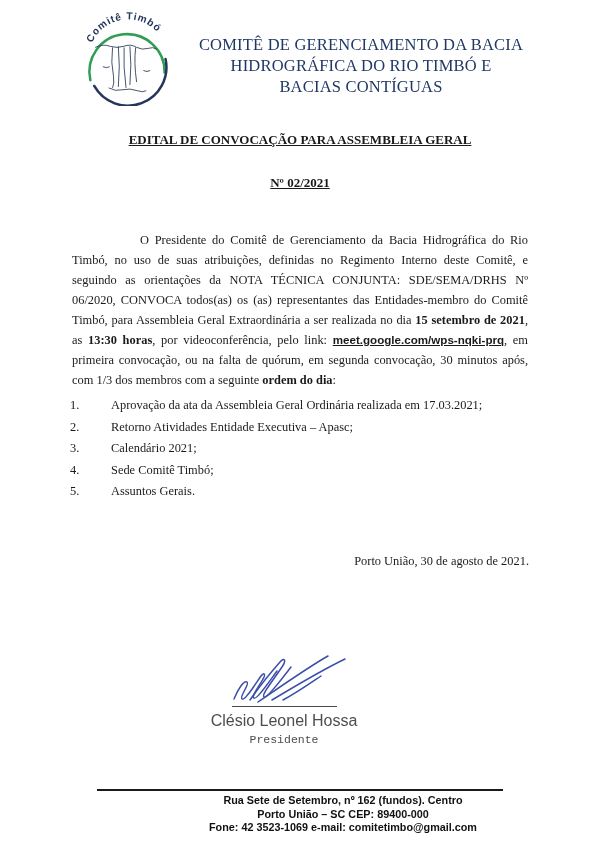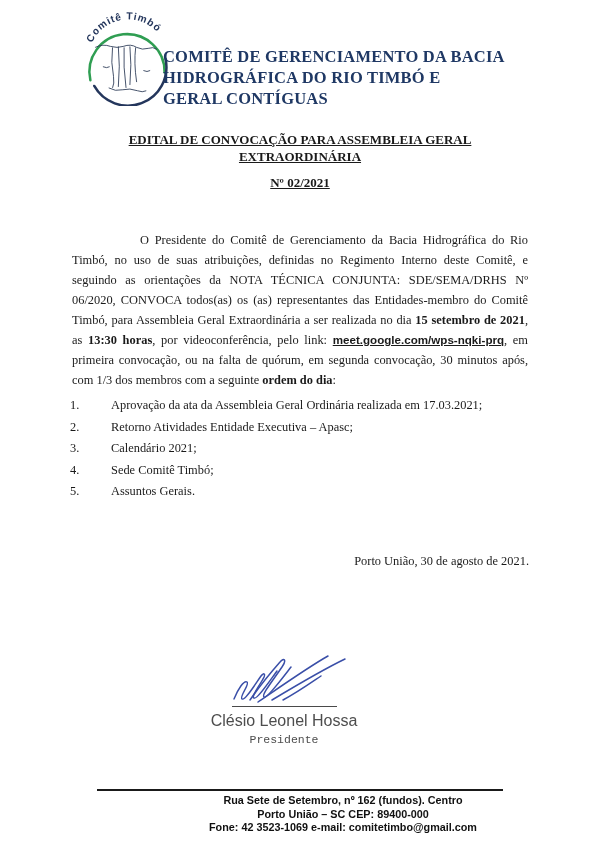--- a/index.html
+++ b/index.html
@@ -5,24 +5,23 @@
   html,body{margin:0;padding:0;}
   body{
     width:600px;height:857px;background:#ffffff;position:relative;overflow:hidden;
     font-family:"Liberation Serif", serif;color:#1a1a1a;
   }
   .abs{position:absolute;}
 
   
   .logo{left:74px;top:10px;width:106px;height:96px;}
   .org-title{
-    left:163px;top:34px;width:396px;text-align:left;
-    font-weight:bold;font-size:16.5px;line-height:21px;color:#1f3864;
+    left:163px;top:34px;width:396px;text-align:center;
+    font-weight:normal;font-size:16.5px;line-height:21px;color:#1f3864;
     letter-spacing:0.2px;
-    margin-top:12px;
   }
 
   
   .edital{left:0;top:132px;width:600px;text-align:center;
     font-weight:bold;font-size:13px;line-height:16.5px;}
   .edital .u{text-decoration:underline;}
   .edital-number{left:0;top:175px;width:600px;text-align:center;
     font-weight:bold;font-size:13px;text-decoration:underline;}
 
   
@@ -84,26 +83,25 @@
     <path d="M64,38 q-2,16 1,36"></path>
     <path d="M36,80 q7,4 14,2 q8,-2 16,1 q5,2 9,0"></path>
     <path d="M30,58 q4,2 7,0"></path>
     <path d="M72,62 q4,2 7,0"></path>
   </g>
 </svg>
 
 <div class="abs org-title">
   <div>COMITÊ DE GERENCIAMENTO DA BACIA</div>
   <div>HIDROGRÁFICA DO RIO TIMBÓ E</div>
-  <div>GERAL CONTÍGUAS</div>
+  <div>BACIAS CONTÍGUAS</div>
 </div>
 
 <div class="abs edital">
   <div><span class="u">EDITAL DE CONVOCAÇÃO PARA ASSEMBLEIA GERAL</span></div>
-  <div><span class="u">EXTRAORDINÁRIA</span></div>
 </div>
 <div class="abs edital-number">Nº 02/2021</div>
 
 <div class="abs para"><span>O Presidente do Comitê de Gerenciamento da Bacia Hidrográfica do Rio Timbó, no uso de suas atribuições, definidas no Regimento Interno deste Comitê, e seguindo as orientações da NOTA TÉCNICA CONJUNTA: SDE/SEMA/DRHS Nº 06/2020, CONVOCA todos(as) os (as) representantes das Entidades-membro do Comitê Timbó, para Assembleia Geral Extraordinária a ser realizada no dia </span><span class="b">15 setembro de 2021</span><span>, as </span><span class="b">13:30 horas</span><span>, por videoconferência, pelo link: </span><span class="link">meet.google.com/wps-nqki-prq</span><span>, em primeira convocação, ou na falta de quórum, em segunda convocação, 30 minutos após, com 1/3 dos membros com a seguinte </span><span class="b">ordem do dia</span><span>:</span></div>
 
 <div class="abs agenda">
   <div class="agenda-row">
     <span class="num">1.</span>
     <span class="txt">Aprovação da ata da Assembleia Geral Ordinária realizada em 17.03.2021;</span>
   </div>

